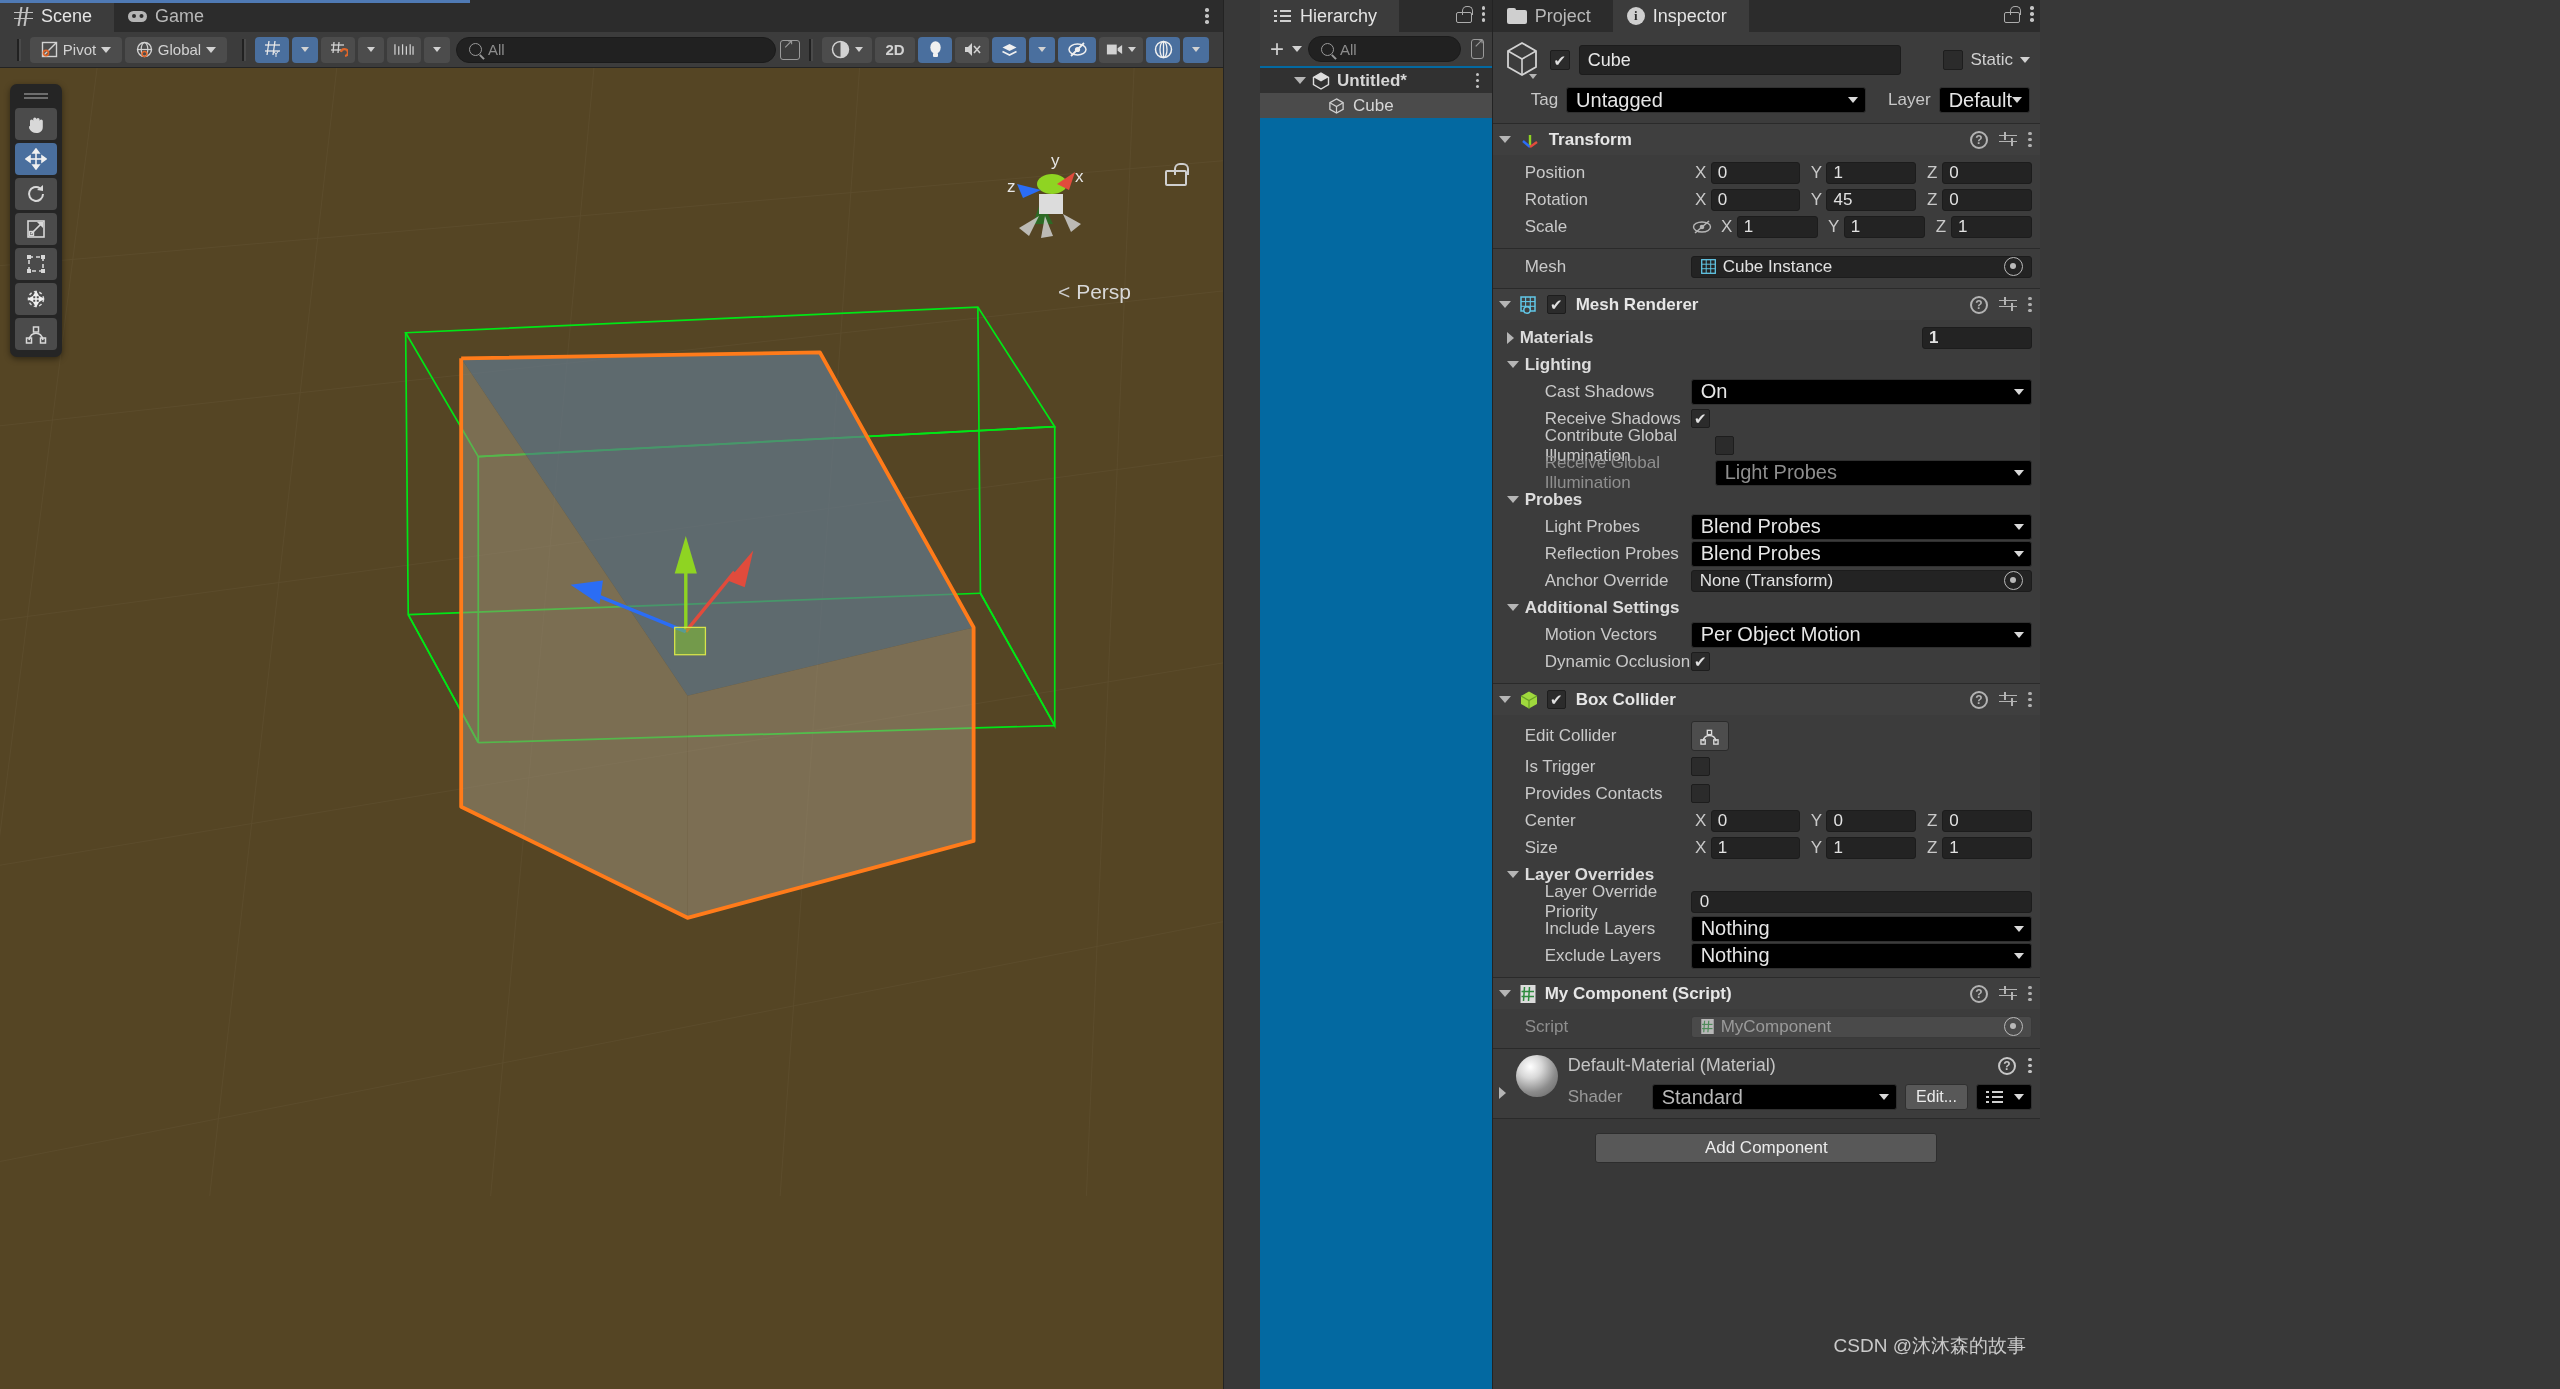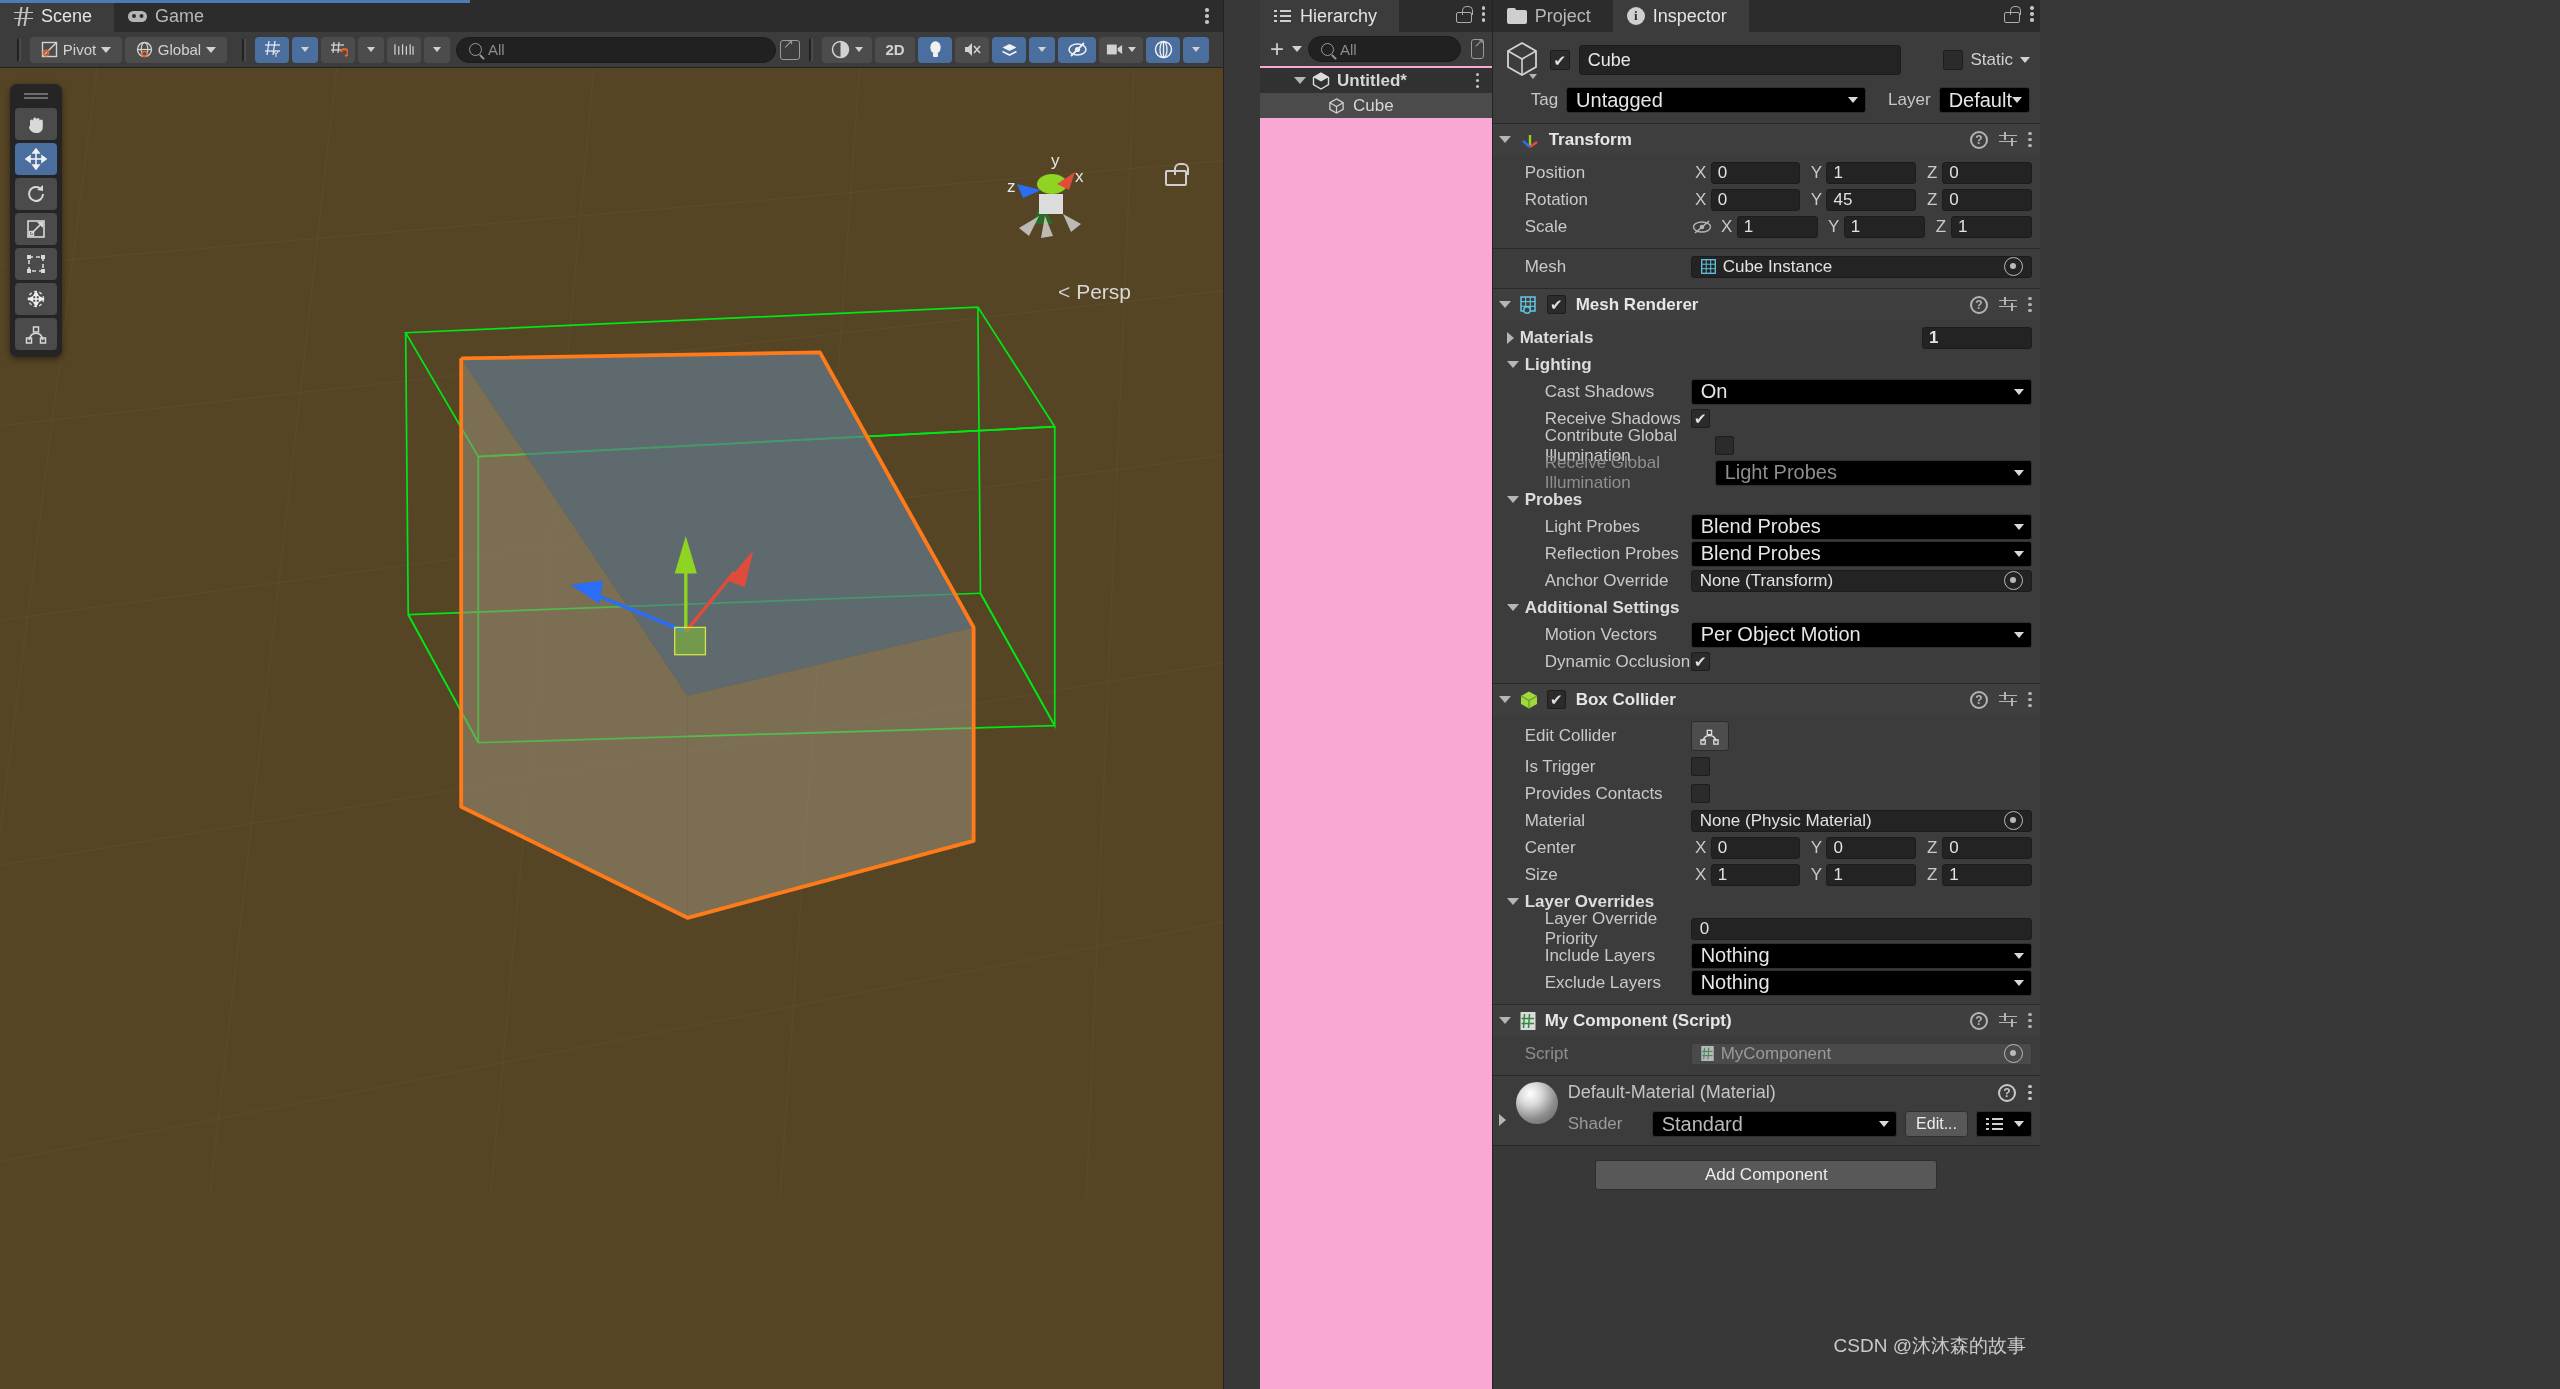--- a/index.html
+++ b/index.html
@@ -102,21 +102,21 @@
   .ic-info{width:18px;height:18px;border-radius:50%;background:#cfcfcf;position:relative;}
   .ic-info::after{content:"i";position:absolute;inset:0;display:flex;align-items:center;justify-content:center;
                   color:#2c2c2c;font-size:13px;font-weight:bold;font-family:"Liberation Serif",serif;}
   
   .ic-folder{width:20px;height:16px;position:relative;}
   .ic-folder::before{content:"";position:absolute;left:0;top:2px;width:20px;height:14px;background:#cfcfcf;border-radius:2px;}
   .ic-folder::after{content:"";position:absolute;left:0;top:0;width:9px;height:4px;background:#cfcfcf;border-radius:2px 2px 0 0;}
 
   .hier-toolbar{height:34px;background:#3c3c3c;display:flex;align-items:center;gap:6px;padding:0 8px;}
   .plus{color:#d0d0d0;font-size:24px;line-height:1;padding:0 2px;}
-  .hier-list{flex:1 1 auto;background:#f9a8d4;padding-top:2px;}
+  .hier-list{flex:1 1 auto;background:#0369a1;padding-top:2px;}
   .hrow{height:25px;display:flex;align-items:center;font-size:17px;color:#d6d6d6;padding-left:8px;position:relative;}
   .hrow.scene{background:#313131;font-weight:bold;}
   .hrow.sel{background:#4b4b4b;}
   .tri{width:0;height:0;border-left:6px solid transparent;border-right:6px solid transparent;
        border-top:7px solid #b5b5b5;margin-right:6px;flex:0 0 auto;}
   .unity-ic{width:18px;height:18px;margin-right:7px;flex:0 0 auto;}
   .cube-ic{width:17px;height:18px;margin-right:8px;flex:0 0 auto;}
 
   
   .insp-panel{width:760px;background:#383838;display:flex;flex-direction:column;border-left:1px solid #232323;}
@@ -797,27 +797,20 @@
           </div>
           <div class="frow">
             <span class="fname">Is Trigger</span>
             <span class="chk" style="width:19px;height:19px;"></span>
           </div>
           <div class="frow">
             <span class="fname">Provides Contacts</span>
             <span class="chk" style="width:19px;height:19px;"></span>
           </div>
           <div class="frow">
-            <span class="fname">Material</span>
-            <span class="val-field">
-              <span>None (Physic Material)</span>
-              <span class="objsel"></span>
-            </span>
-          </div>
-          <div class="frow">
             <span class="fname">Center</span>
             <span class="xyz">
               <span class="ax">X</span>
               <span class="num">0</span>
               <span class="ax">Y</span>
               <span class="num">0</span>
               <span class="ax">Z</span>
               <span class="num">0</span>
             </span>
           </div>

